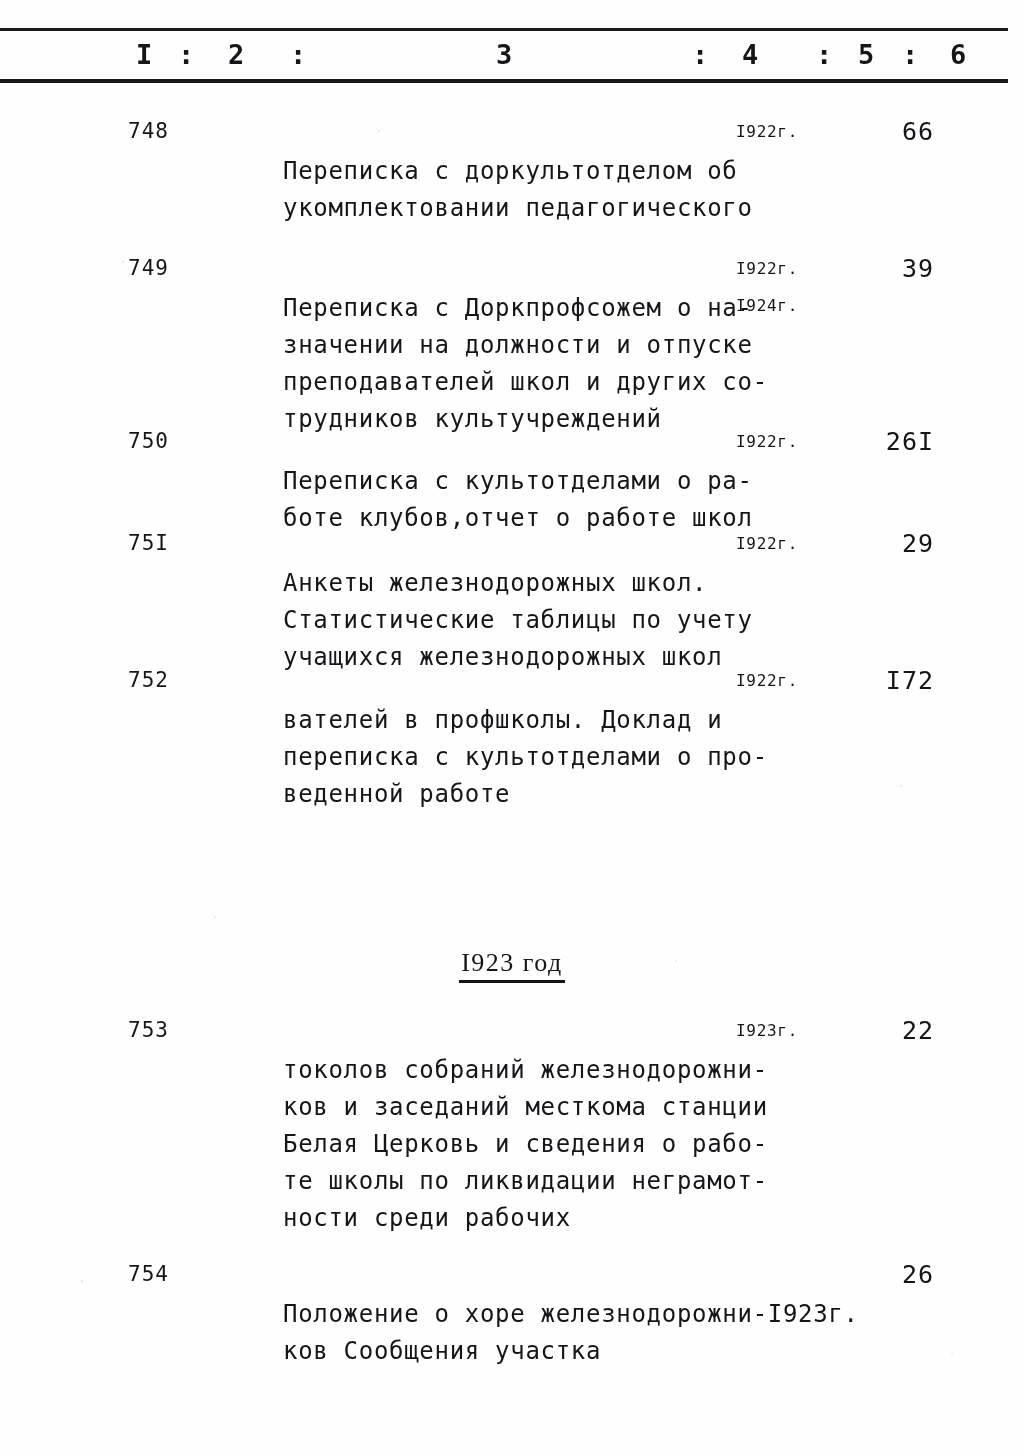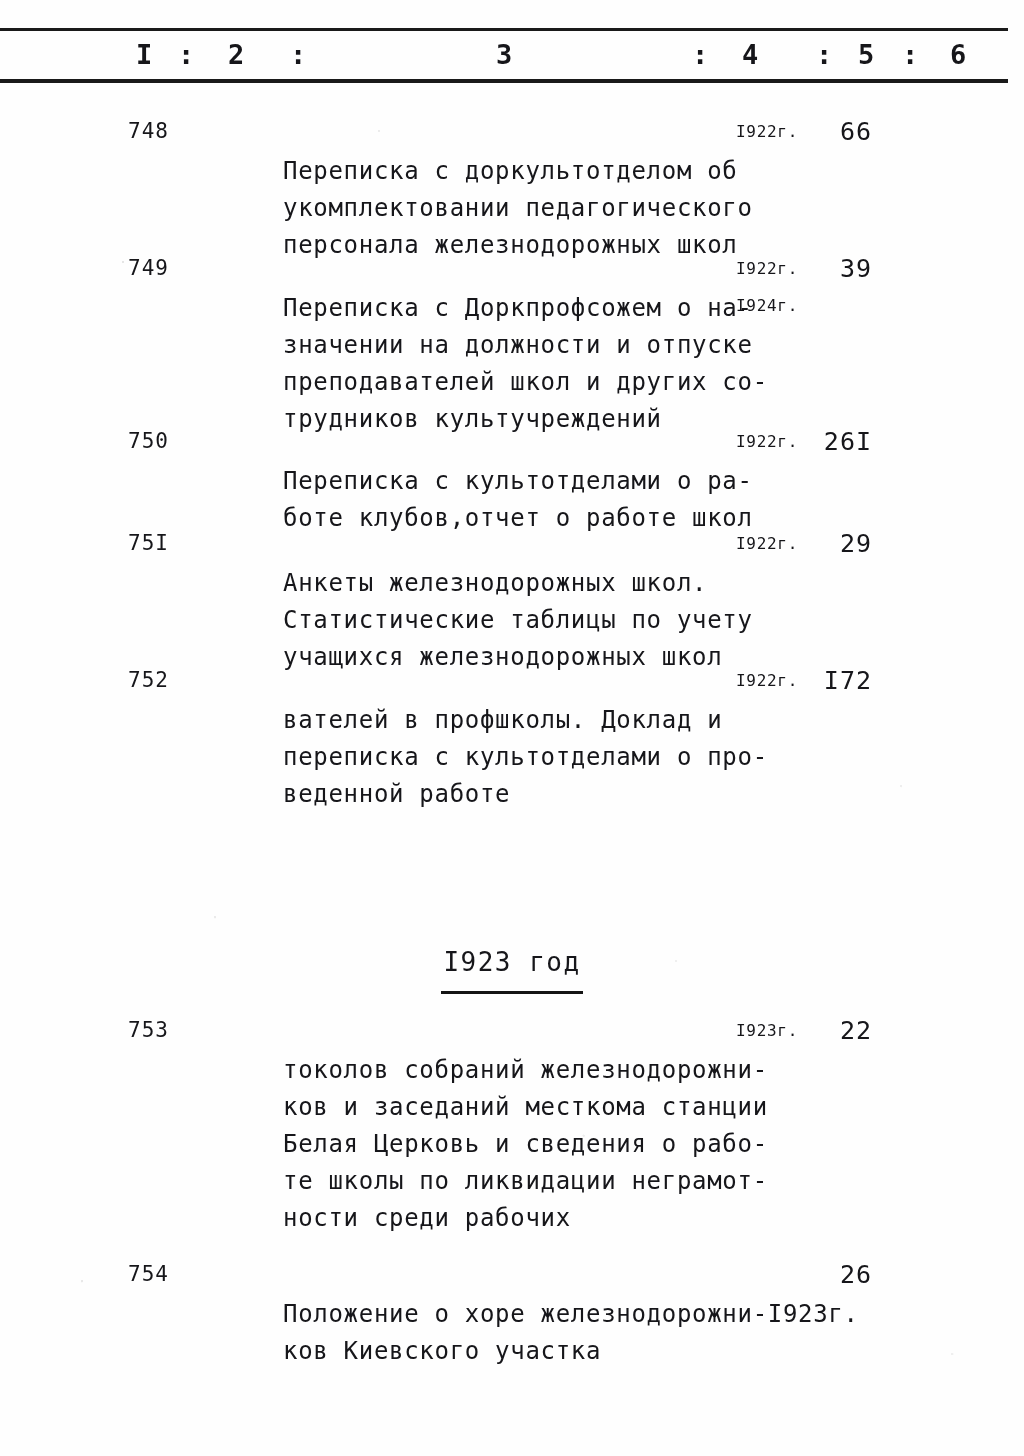--- a/index.html
+++ b/index.html
@@ -91,42 +91,43 @@
     width: 130px;
     font-size: 16px;
     line-height: 37px;
     letter-spacing: .7px;
     white-space: nowrap;
   }
   .dates div { height: 37px; }
 
   .pages {
     position: absolute;
-    left: 762px;
+    left: 824px;
     width: 110px;
     text-align: right;
     font-size: 25px;
     line-height: 37px;
     letter-spacing: 1px;
     white-space: nowrap;
   }
 
   
   .section-heading {
     position: absolute;
     left: 0;
     width: 1024px;
     text-align: center;
     font-size: 26px;
     line-height: 34px;
     letter-spacing: 1.5px;
   }
   .section-heading span {
     border-bottom: 3px solid #141414;
-    padding: 0 2px 14px 2px;
+    padding: 0 2px 3px 2px;
+    font-family: Liberation Serif, serif;
   }
 </style>
 </head>
 <body>
 
 <div class="page">
 
   <div class="speckle"></div>
 
   <div class="rule top"></div>
@@ -141,21 +142,21 @@
       <div class="colhead" style="left: 742px;">4</div>
       <div class="colhead" style="left: 816px;">:</div>
       <div class="colhead" style="left: 858px;">5</div>
       <div class="colhead" style="left: 902px;">:</div>
       <div class="colhead" style="left: 950px;">6</div>
     </div>
 
   <div id="entries-host">
       <div class="entry" style="top: 113px;">
         <div class="num">748</div>
-        <div class="desc"><div>Переписка с доркультотделом об</div><div>укомплектовании педагогического</div><div>персонала железнодорожных школ</div></div>
+        <div class="desc"><div>Переписка с доркультотделом об</div><div>укомплектовании педагогического</div></div>
         <div class="dates">
           <div>I922г.</div>
         </div>
         <div class="pages">66</div>
       </div>
       <div class="entry" style="top: 250px;">
         <div class="num">749</div>
         <div class="desc"><div>Переписка с Доркпрофсожем о на-</div><div>значении на должности и отпуске</div><div>преподавателей школ и других со-</div><div>трудников культучреждений</div></div>
         <div class="dates">
           <div>I922г.</div>
@@ -197,18 +198,18 @@
       <div class="entry" style="top: 1012px;">
         <div class="num">753</div>
         <div class="desc"><div>токолов собраний железнодорожни-</div><div>ков и заседаний месткома станции</div><div>Белая Церковь и сведения о рабо-</div><div>те школы по ликвидации неграмот-</div><div>ности среди рабочих</div></div>
         <div class="dates">
           <div>I923г.</div>
         </div>
         <div class="pages">22</div>
       </div>
       <div class="entry" style="top: 1256px;">
         <div class="num">754</div>
-        <div class="desc"><div>Положение о хоре железнодорожни-I923г.</div><div>ков Киевского участка</div></div>
+        <div class="desc"><div>Положение о хоре железнодорожни-I923г.</div><div>ков Сообщения участка</div></div>
         <div class="pages">26</div>
       </div>
     </div>
 
 </div>
 
 </body></html>

